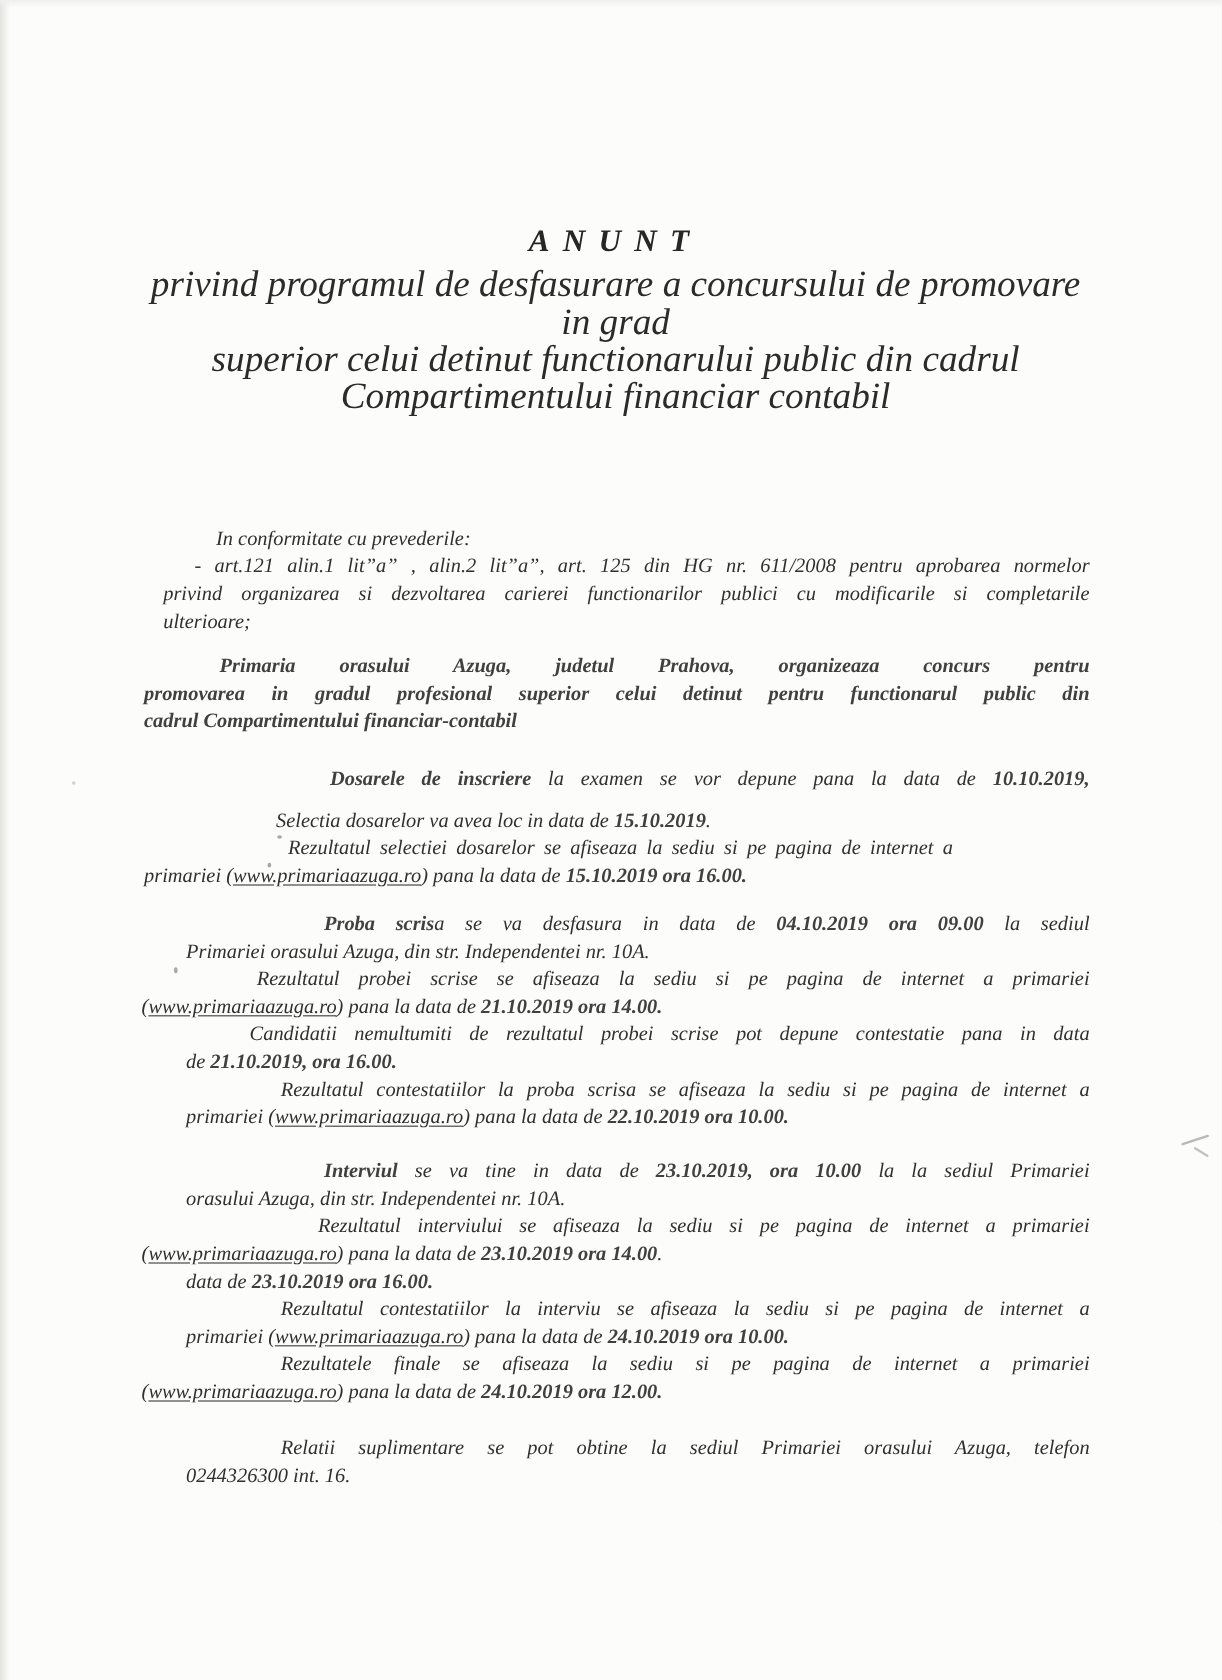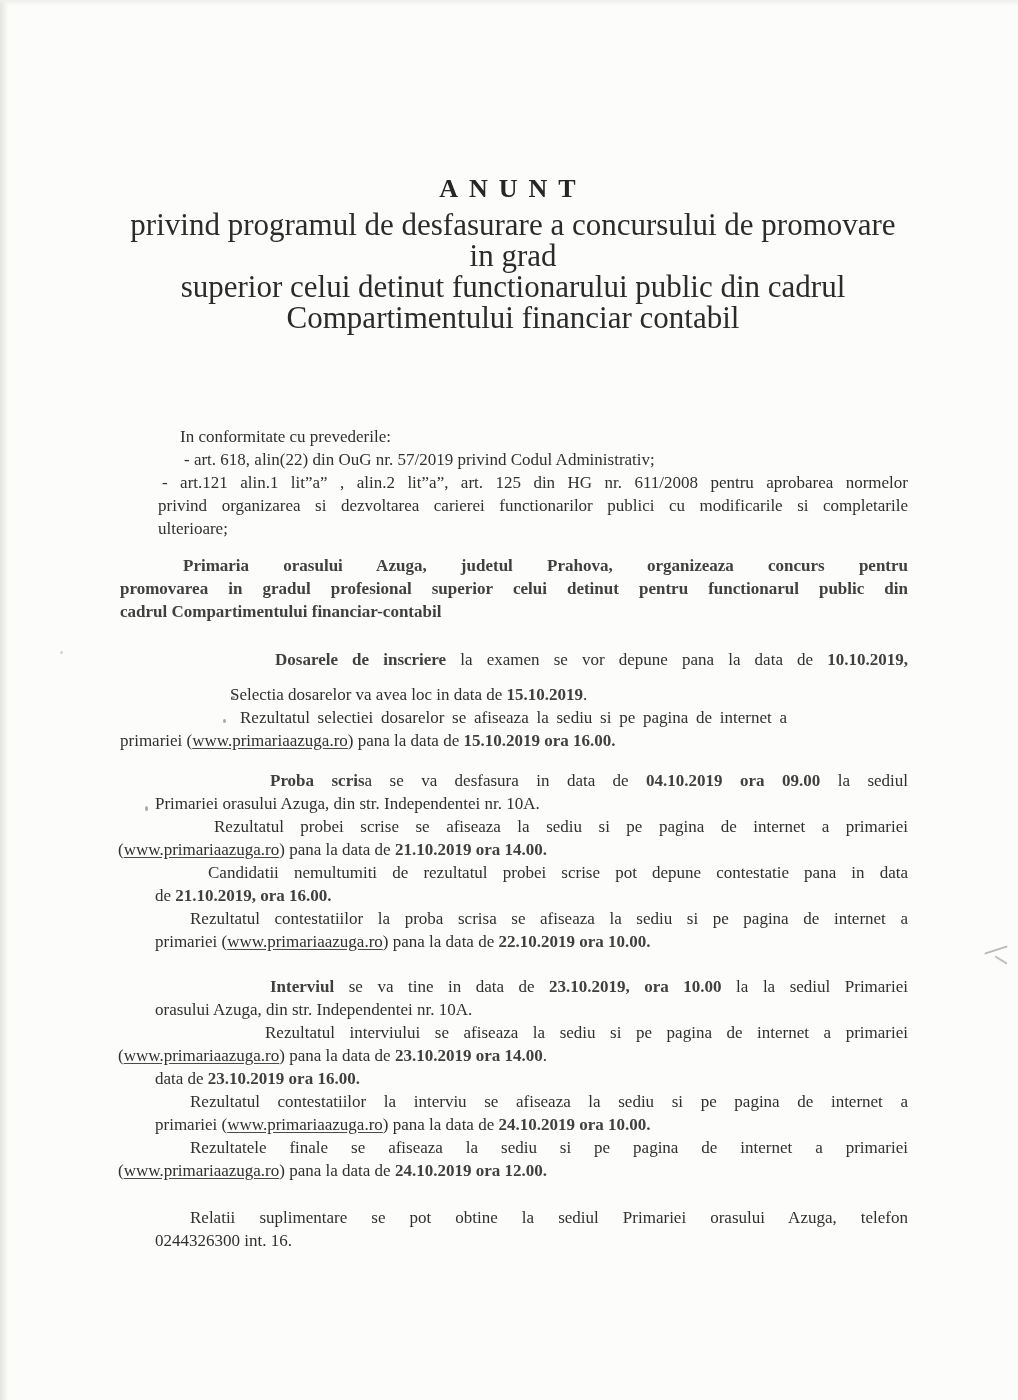--- a/index.html
+++ b/index.html
@@ -27,21 +27,21 @@
   .a-dot1{left:231px;top:696px;width:4px;height:3px;}
   .a-dot2{left:223px;top:719px;width:3px;height:4px;}
   .a-dot3{left:145px;top:806px;width:3px;height:5px;}
   .a-dot4{left:60px;top:651px;width:3px;height:3px;opacity:.5;}
   .a-squig1{left:984px;top:949px;width:24px;height:2px;border-radius:2px;
     transform:rotate(-18deg);background:#b8b8b4;}
   .a-squig2{left:994px;top:959px;width:14px;height:2px;border-radius:2px;
     transform:rotate(32deg);background:#c2c2be;}
 
   .content{
-    position:absolute;left:118px;top:4px;width:790px;
+    position:absolute;left:118px;top:16px;width:790px;font-style:italic;
   }
   .title{
     margin:170px 0 0 0;
     font-size:26px;font-weight:700;
     letter-spacing:11px;
     text-align:center;
     color:#262626;
   }
   .subtitle{margin-top:5px;}
   .sub-ln{
@@ -61,23 +61,23 @@
   .ln{
     font-size:17px;line-height:23px;
     color:#303030;
   }
   .ln .b{font-weight:700;color:#404040;}
   .ln .u{text-decoration:underline;text-decoration-color:#4a4a48;text-underline-offset:2px;}
   .j{text-align:justify;text-align-last:justify;}
   .ws{word-spacing:3.5px;}
 
   .x0{margin-left:0;}   .x2{margin-left:2px;}   .x37{margin-left:37px;}
-  .x40{margin-left:40px;} .x44{margin-left:44px;} .x62{margin-left:62px;}
+  .x40{margin-left:18px;} .x44{margin-left:44px;} .x62{margin-left:62px;}
   .x65{margin-left:65px;} .x66{margin-left:66px;} .x90{margin-left:90px;}
-  .x92{margin-left:72px;} .x96{margin-left:96px;} .x112{margin-left:112px;}
+  .x92{margin-left:116px;} .x96{margin-left:96px;} .x112{margin-left:112px;}
   .x122{margin-left:122px;} .x147{margin-left:147px;} .x152{margin-left:152px;}
   .x157{margin-left:157px;}
 </style>
 </head>
 <body>
 
 <div class="page">
   <div class="edge-left"></div>
   <div class="edge-top"></div>
   <div class="artifact a-dot1"></div>
@@ -92,21 +92,20 @@
     <h1 class="title">ANUNT</h1>
 
     <div class="subtitle">
       <div class="sub-ln">privind programul de desfasurare a concursului de promovare in grad</div>
       <div class="sub-ln">superior celui detinut functionarului public din cadrul</div>
       <div class="sub-ln">Compartimentului financiar contabil</div>
     </div>
 
     <section class="s-legal">
       <div class="ln x62"><span>In conformitate cu prevederile:</span></div>
-      <div class="ln x66"><span>- art. 618, alin(22) din OuG nr. 57/2019 privind Codul Administrativ;</span></div>
       <div class="ln x44 j"><span>- art.121 alin.1 lit”a” , alin.2 lit”a”, art. 125 din HG nr. 611/2008 pentru aprobarea normelor</span></div>
       <div class="ln x40 j"><span>privind organizarea si dezvoltarea carierei functionarilor publici cu modificarile si completarile</span></div>
       <div class="ln x40"><span>ulterioare;</span></div>
     </section>
 
     <section class="s-org">
       <div class="ln x65 j"><span class="b">Primaria orasului Azuga, judetul Prahova, organizeaza concurs pentru</span></div>
       <div class="ln x2 j"><span class="b">promovarea in gradul profesional superior celui detinut pentru functionarul public din</span></div>
       <div class="ln x2"><span class="b">cadrul Compartimentului financiar-contabil</span></div>
     </section>

